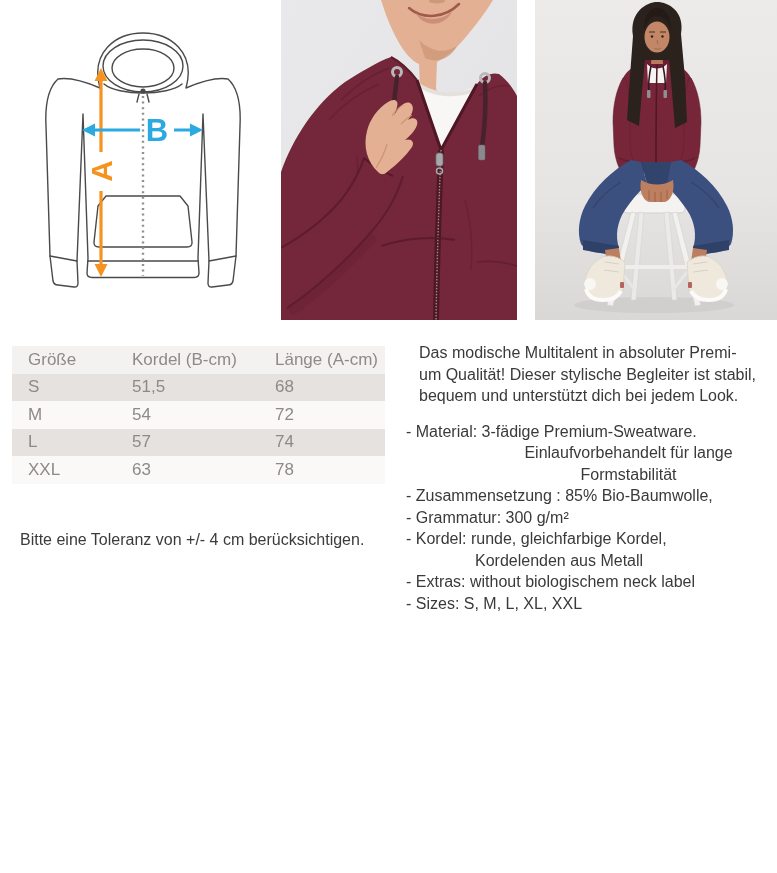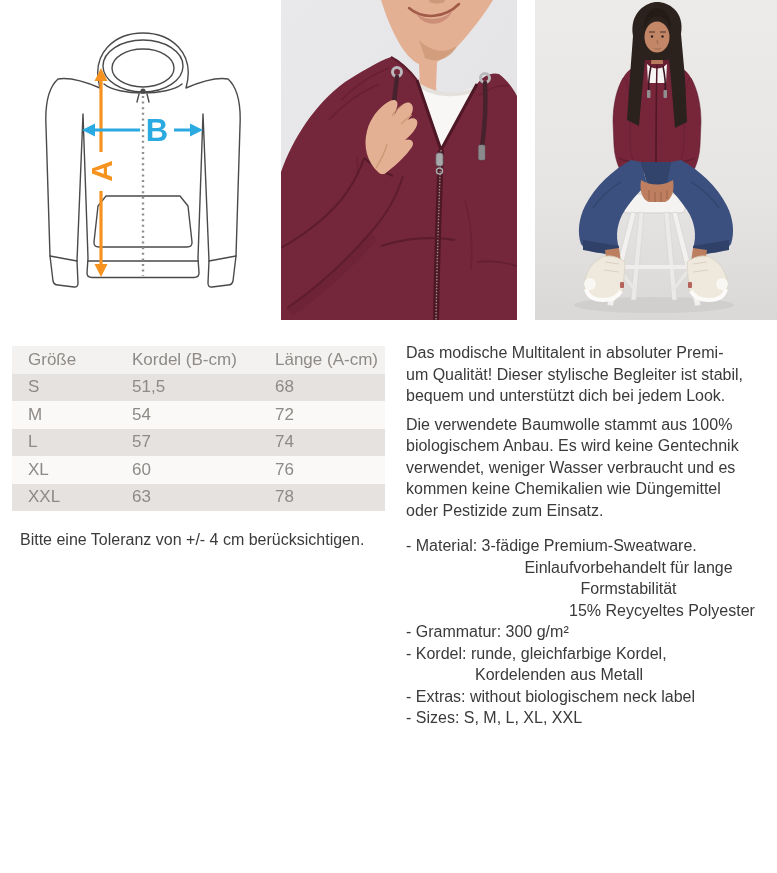--- a/index.html
+++ b/index.html
@@ -20,21 +20,21 @@
               vertical-align:middle;white-space:nowrap;overflow:hidden;}
   .size-table th:first-child,.size-table td:first-child{padding-left:16px;}
   .size-table thead tr{background:#f4f2f0;}
   .size-table tbody tr:nth-child(odd){background:#e5e2e0;}
   .size-table tbody tr:nth-child(even){background:#faf9f8;}
 
   .tolerance{left:20px;top:531px;font-size:16px;color:#3b3b3b;white-space:nowrap;}
 
   
   .description{left:406px;top:342px;width:364px;font-size:16px;line-height:21.5px;color:#3a3a3a;}
-  .para{margin:0 0 7px 0;white-space:pre-line;}
+  .para{margin:0 0 7px 13px;white-space:pre-line;}
   .specs{margin-top:14px;}
   .spec-line{white-space:nowrap;}
   .ind-a{padding-left:81px;text-align:center;}
   .ind-b{padding-left:163px;}
   .ind-c{padding-left:69px;}
 </style>
 </head>
 <body>
 
 <div class="stage">
@@ -216,48 +216,38 @@
         <td>M</td>
         <td>54</td>
         <td>72</td>
       </tr>
       <tr>
         <td>L</td>
         <td>57</td>
         <td>74</td>
       </tr>
       <tr>
-        <td>XL</td>
-        <td>60</td>
-        <td>76</td>
-      </tr>
-      <tr>
         <td>XXL</td>
         <td>63</td>
         <td>78</td>
       </tr>
     </tbody>
   </table>
 
   <div class="abs tolerance">Bitte eine Toleranz von +/- 4 cm berücksichtigen.</div>
 
   <div class="abs description">
     <p class="para">Das modische Multitalent in absoluter Premi-
 um Qualität! Dieser stylische Begleiter ist stabil,
 bequem und unterstützt dich bei jedem Look.</p>
-    <p class="para">Die verwendete Baumwolle stammt aus 100%
-biologischem Anbau. Es wird keine Gentechnik
-verwendet, weniger Wasser verbraucht und es
-kommen keine Chemikalien wie Düngemittel
-oder Pestizide zum Einsatz.</p>
     <div class="specs">
       <div class="spec-line">- Material: 3-fädige Premium-Sweatware.</div>
       <div class="spec-line ind-a">Einlaufvorbehandelt für lange</div>
       <div class="spec-line ind-a">Formstabilität</div>
-      <div class="spec-line ind-b">15% Reycyeltes Polyester</div>
+      <div class="spec-line">- Zusammensetzung : 85% Bio-Baumwolle,</div>
       <div class="spec-line">- Grammatur: 300 g/m²</div>
       <div class="spec-line">- Kordel: runde, gleichfarbige Kordel,</div>
       <div class="spec-line ind-c">Kordelenden aus Metall</div>
       <div class="spec-line">- Extras: without biologischem neck label</div>
       <div class="spec-line">- Sizes: S, M, L, XL, XXL</div>
     </div>
   </div>
 
 </div>
 

